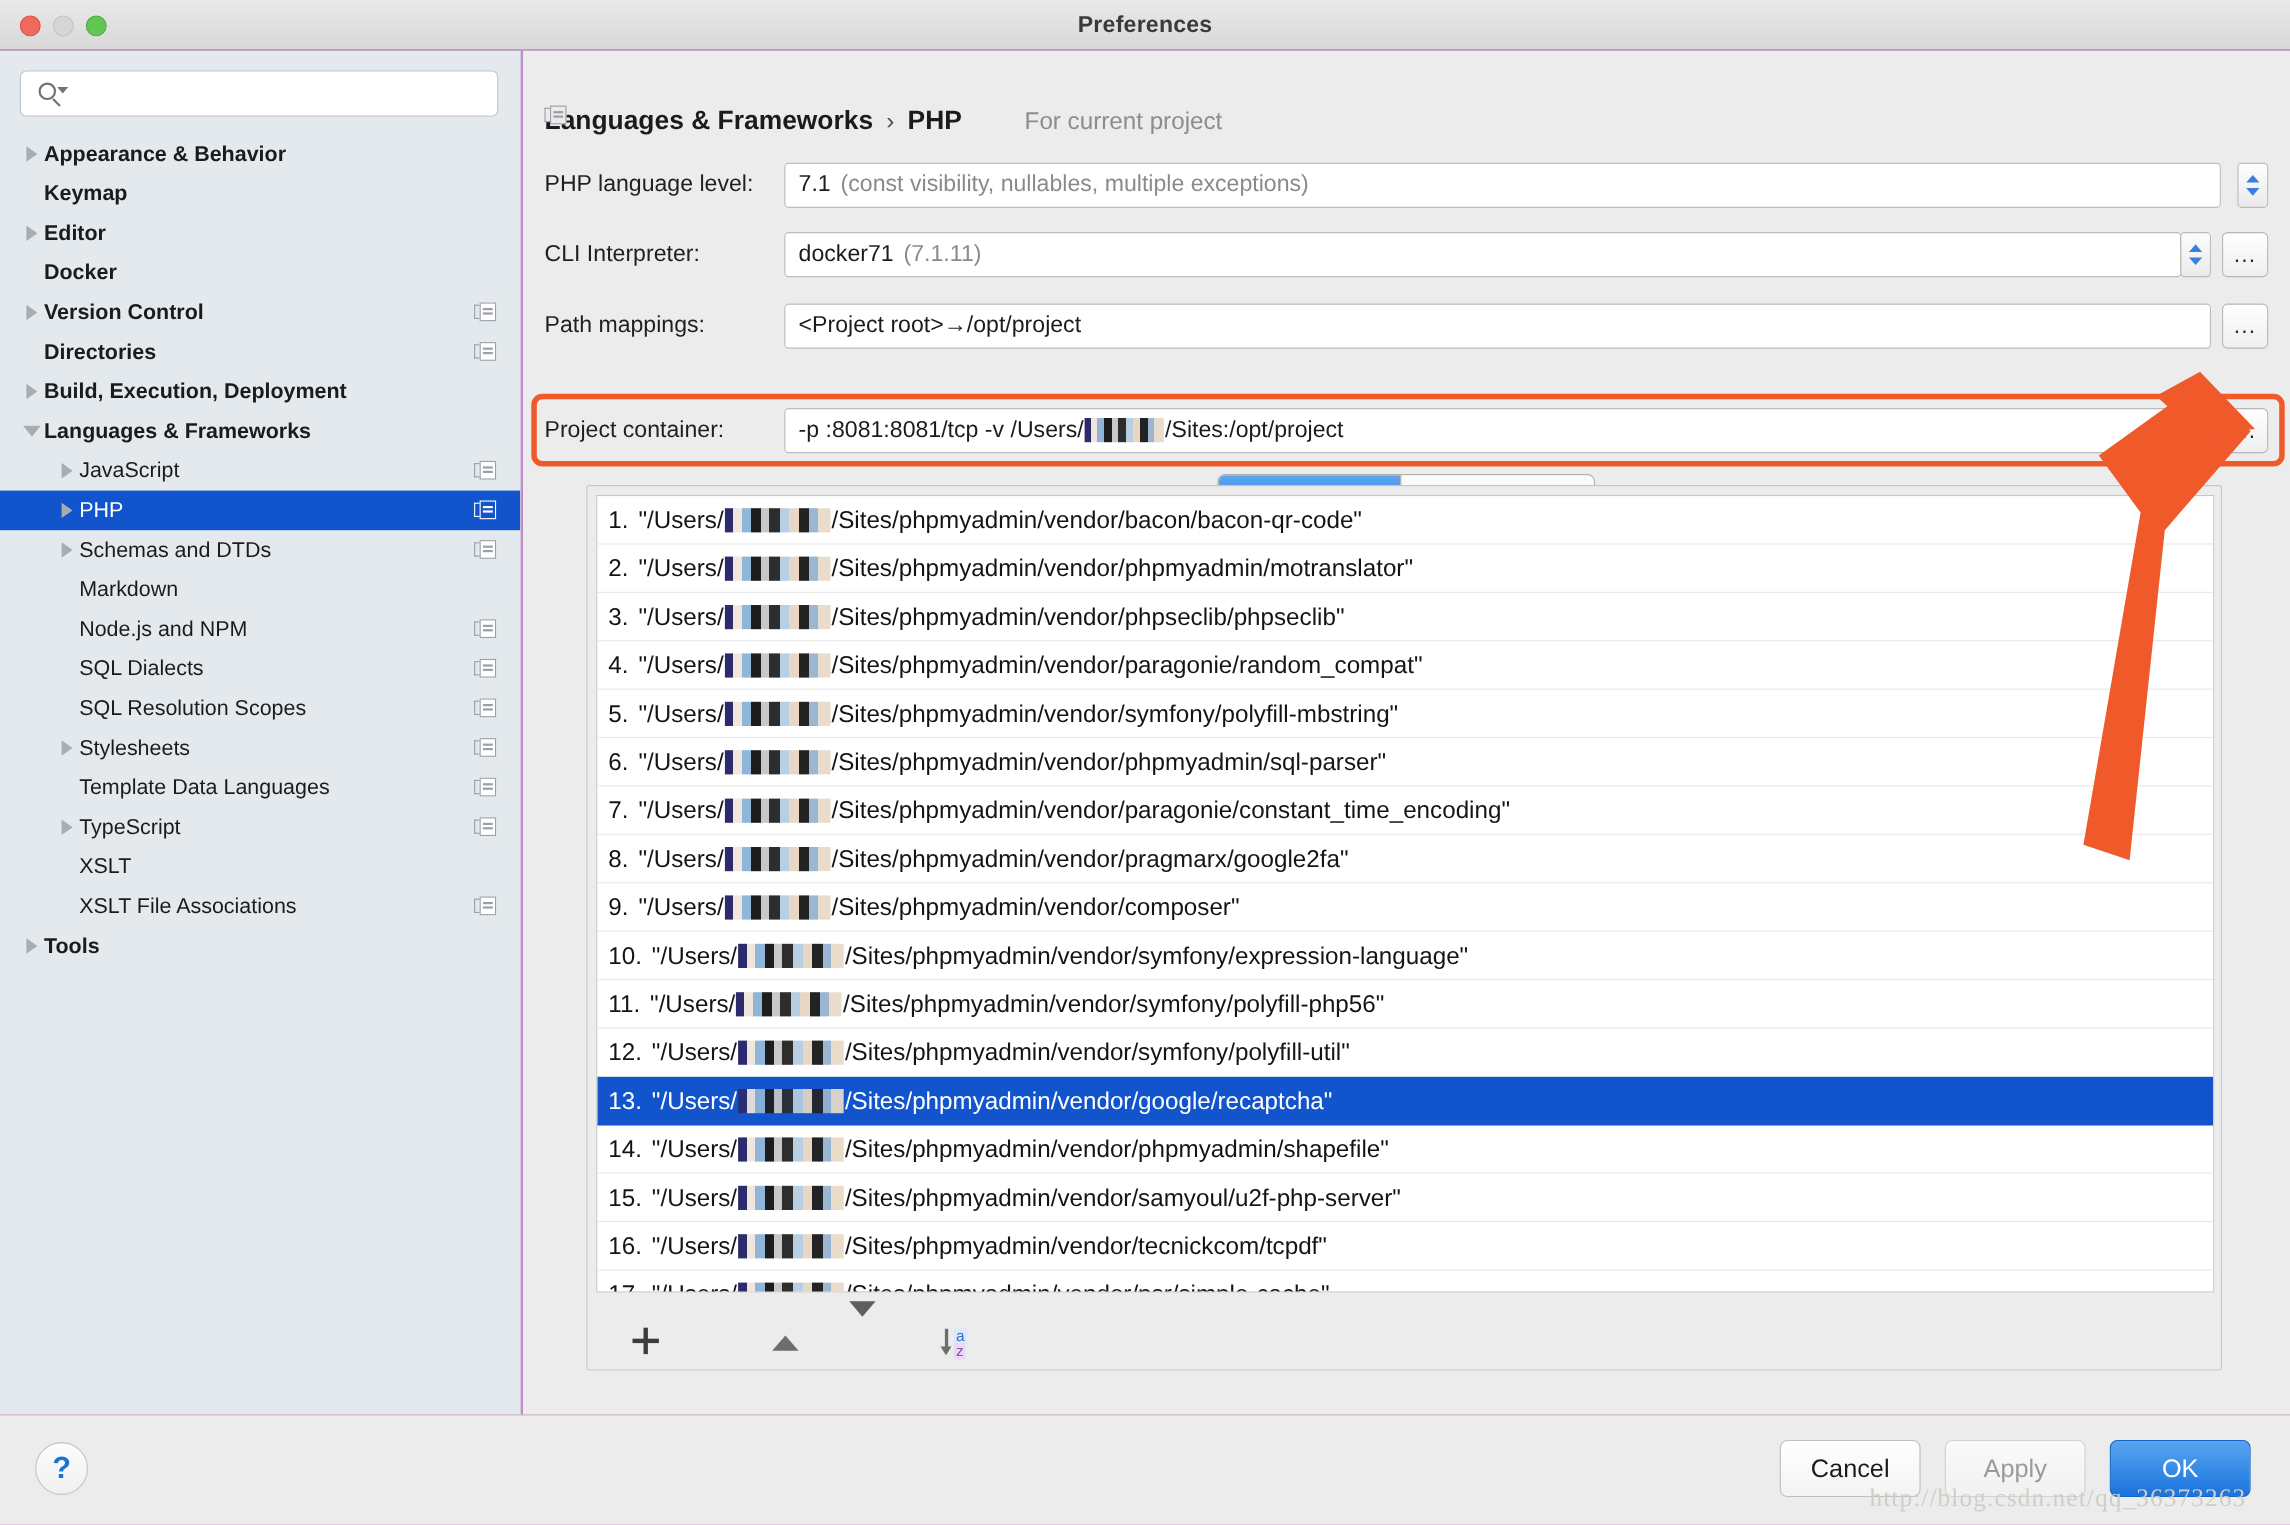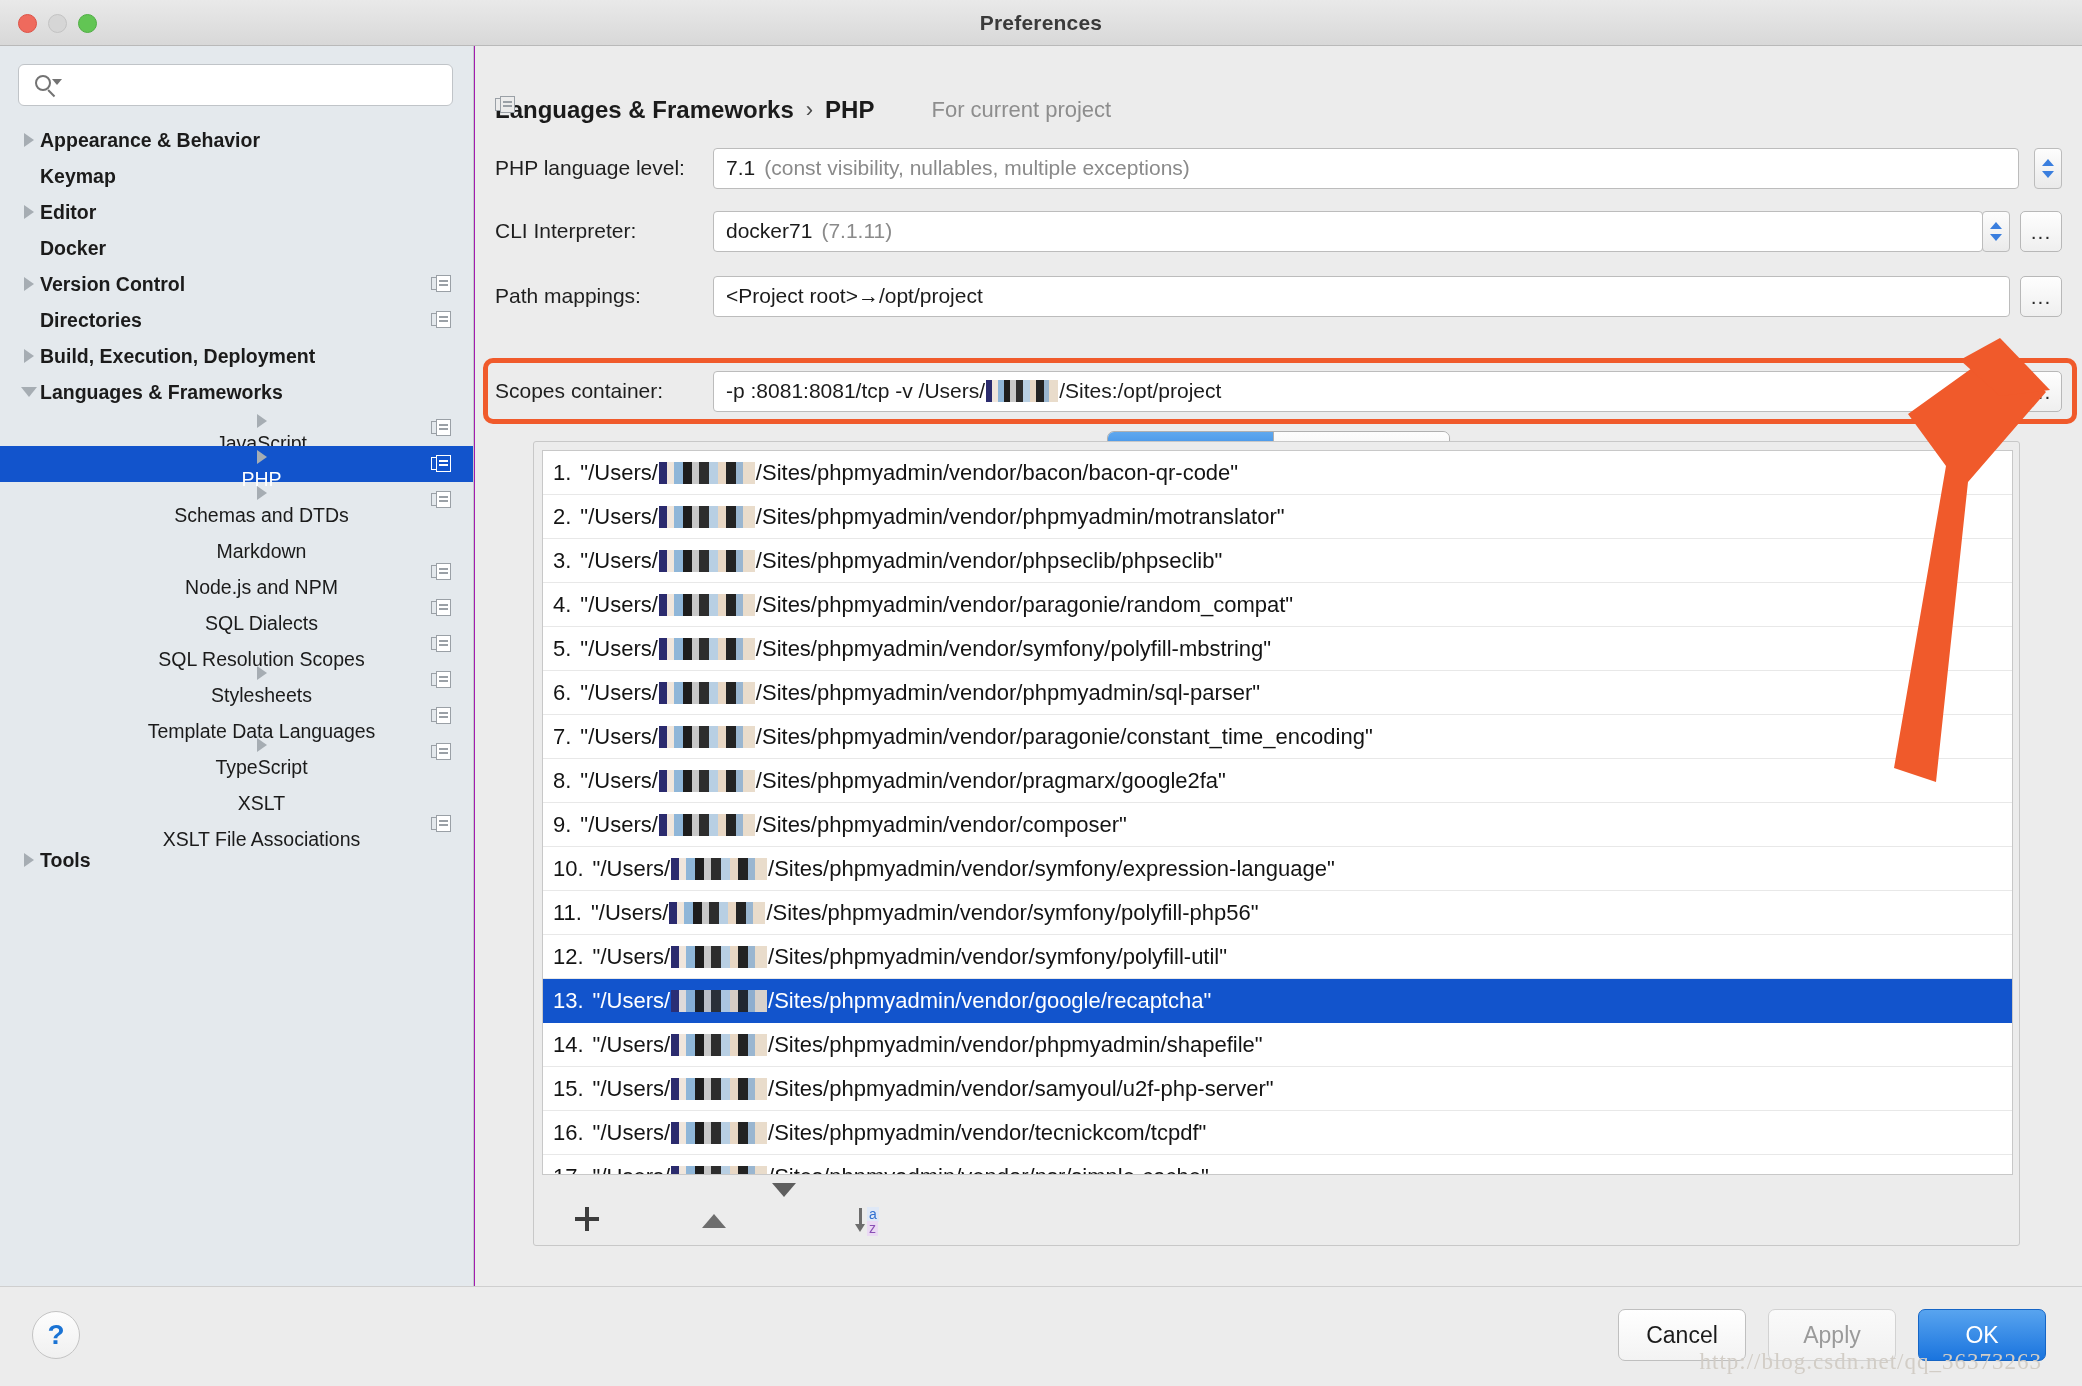--- a/index.html
+++ b/index.html
@@ -70,21 +70,21 @@
     display: block; width: 0; height: 0;
     border-top: 7px solid transparent; border-bottom: 7px solid transparent;
     border-left: 10px solid #a6adb3;
   }
   .arrow.down i {
     border-left: 8px solid transparent; border-right: 8px solid transparent;
     border-top: 10px solid #a6adb3; border-bottom: 0;
   }
   .label { font-size: 19.5px; color: #1b1b1b; white-space: nowrap; }
   .row.top > .label { font-weight: bold; }
-  .row.child { padding-left: 50px; flex-direction: column; }
+  .row.child { padding-left: 50px; }
   .row.child .label { font-weight: normal; }
 
   .scope-icon {
     position: absolute; right: 22px; top: 50%; transform: translateY(-50%);
     width: 20px; height: 18px;
   }
   .scope-icon .back {
     position: absolute; left: 0; top: 2px; width: 7px; height: 13px;
     border: 1.6px solid #9aa0a6; border-right: none; background: #e4e9ed;
   }
@@ -461,21 +461,21 @@
     </div>
 
     <div class="frow" style="top:228px;">
       <div class="flabel">Path mappings:</div>
       <div class="field">&lt;Project root&gt;→/opt/project</div>
       <div class="ellipsis-btn" style="margin-right:20px;">...</div>
     </div>
 
     <div class="docker-highlight"></div>
     <div class="frow" style="top:323px;">
-      <div class="flabel">Scopes container:</div>
+      <div class="flabel">Project container:</div>
       <div class="field">
         <span>-p :8081:8081/tcp -v /Users/</span>
           <span class="redact" style="width:72px;"></span>
           <span>/Sites:/opt/project</span>
       </div>
       <div class="ellipsis-btn" style="margin-right:20px;">...</div>
     </div>
 
     <div class="tabs" style="top:385px;">
       <div class="seg" id="tab-seg">

